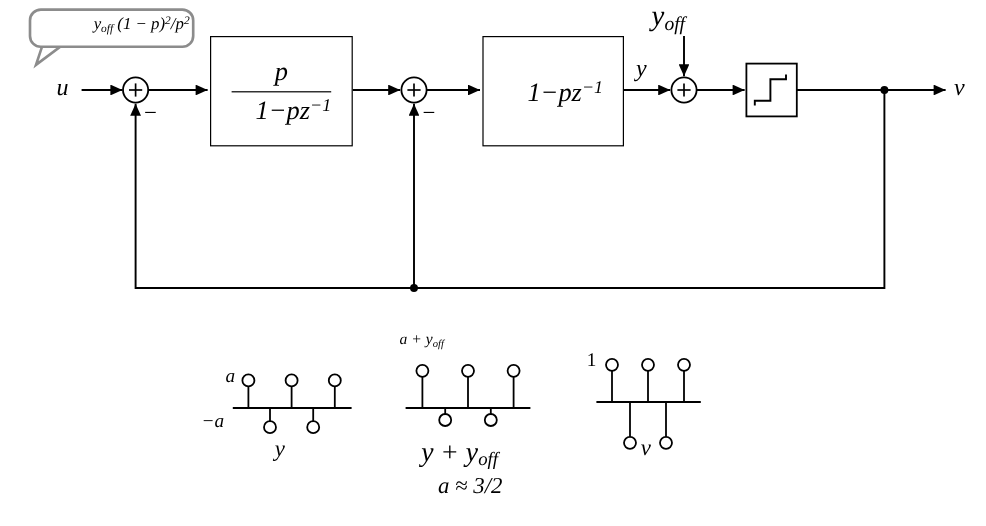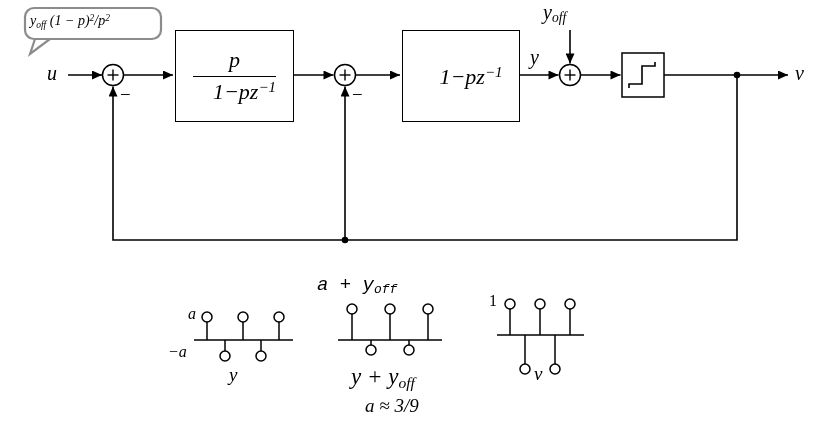--- a/index.html
+++ b/index.html
@@ -9,21 +9,21 @@
   .lbl{position:absolute;color:#000;white-space:nowrap;line-height:1.05;}
   .math{font-style:italic;}
   sub,sup{font-size:68%;}
   sub{vertical-align:-0.25em;}
   sup{vertical-align:0.45em;}
   .block{position:absolute;border:1.6px solid #000;background:#fff;
          display:flex;align-items:center;justify-content:center;}
   .frac{display:inline-block;text-align:center;font-size:22px;font-style:italic;}
   .frac .num{display:block;border-bottom:1.6px solid #000;padding:0 5px 3px;}
   .frac .den{display:block;padding-top:2px;margin-left:20px;}
-  .callout-text{font-size:14px;text-align:left;}
+  .callout-text{font-size:14px;text-align:right;}
   .wire{stroke:#000;stroke-width:1.6;fill:none;}
   .thin{stroke:#000;stroke-width:1.4;fill:none;}
   .axis{stroke:#000;stroke-width:1.5;}
   .stem{stroke:#000;stroke-width:1.5;}
   .stem-dot{fill:#fff;stroke:#000;stroke-width:1.5;}
   .node{fill:#fff;stroke:#000;stroke-width:1.5;}
   .dot{fill:#000;stroke:none;}
   .bubble{fill:#fff;stroke:#8c8c8c;stroke-width:2.2;}
 </style>
 </head>
@@ -127,27 +127,27 @@
     <span class="frac">
       <span class="den">1−pz<sup>−1</sup></span>
     </span>
   </div>
 
   <span class="lbl callout-text math" style="left:30px;top:13px;width:128px;">y<sub>off</sub> (1 − p)<sup>2</sup>/p<sup>2</sup></span>
   <span class="lbl math" style="left:47px;top:63px;font-size:20px;">u</span>
   <span class="lbl" style="left:120px;top:85px;font-size:19px;">−</span>
   <span class="lbl" style="left:352px;top:85px;font-size:19px;">−</span>
   <span class="lbl math" style="left:530px;top:47px;font-size:20px;">y</span>
-  <span class="lbl math" style="left:543px;top:2px;font-size:20px;text-align:right;">y<sub>off</sub></span>
+  <span class="lbl math" style="left:543px;top:2px;font-size:24px;text-align:right;">y<sub>off</sub></span>
   <span class="lbl math" style="left:795px;top:63px;font-size:20px;">v</span>
 
   <span class="lbl math" style="left:188px;top:306px;font-size:16px;">a</span>
   <span class="lbl math" style="left:168px;top:344px;font-size:16px;">−a</span>
   <span class="lbl math" style="left:229px;top:365px;font-size:19px;">y</span>
 
-  <span class="lbl math" style="left:317px;top:276px;font-size:19px;font-family:Liberation Mono, monospace;">a + y<sub>off</sub></span>
+  <span class="lbl math" style="left:333px;top:276px;font-size:13px;">a + y<sub>off</sub></span>
   <span class="lbl math" style="left:351px;top:365px;font-size:23px;">y + y<sub>off</sub></span>
 
   <span class="lbl" style="left:489px;top:293px;font-size:16px;">1</span>
   <span class="lbl math" style="left:534px;top:364px;font-size:19px;">v</span>
 
-  <span class="lbl math" style="left:365px;top:396px;font-size:19px;">a ≈ 3/9</span>
+  <span class="lbl math" style="left:365px;top:396px;font-size:19px;">a ≈ 3/2</span>
 </div>
 
 </body></html>

